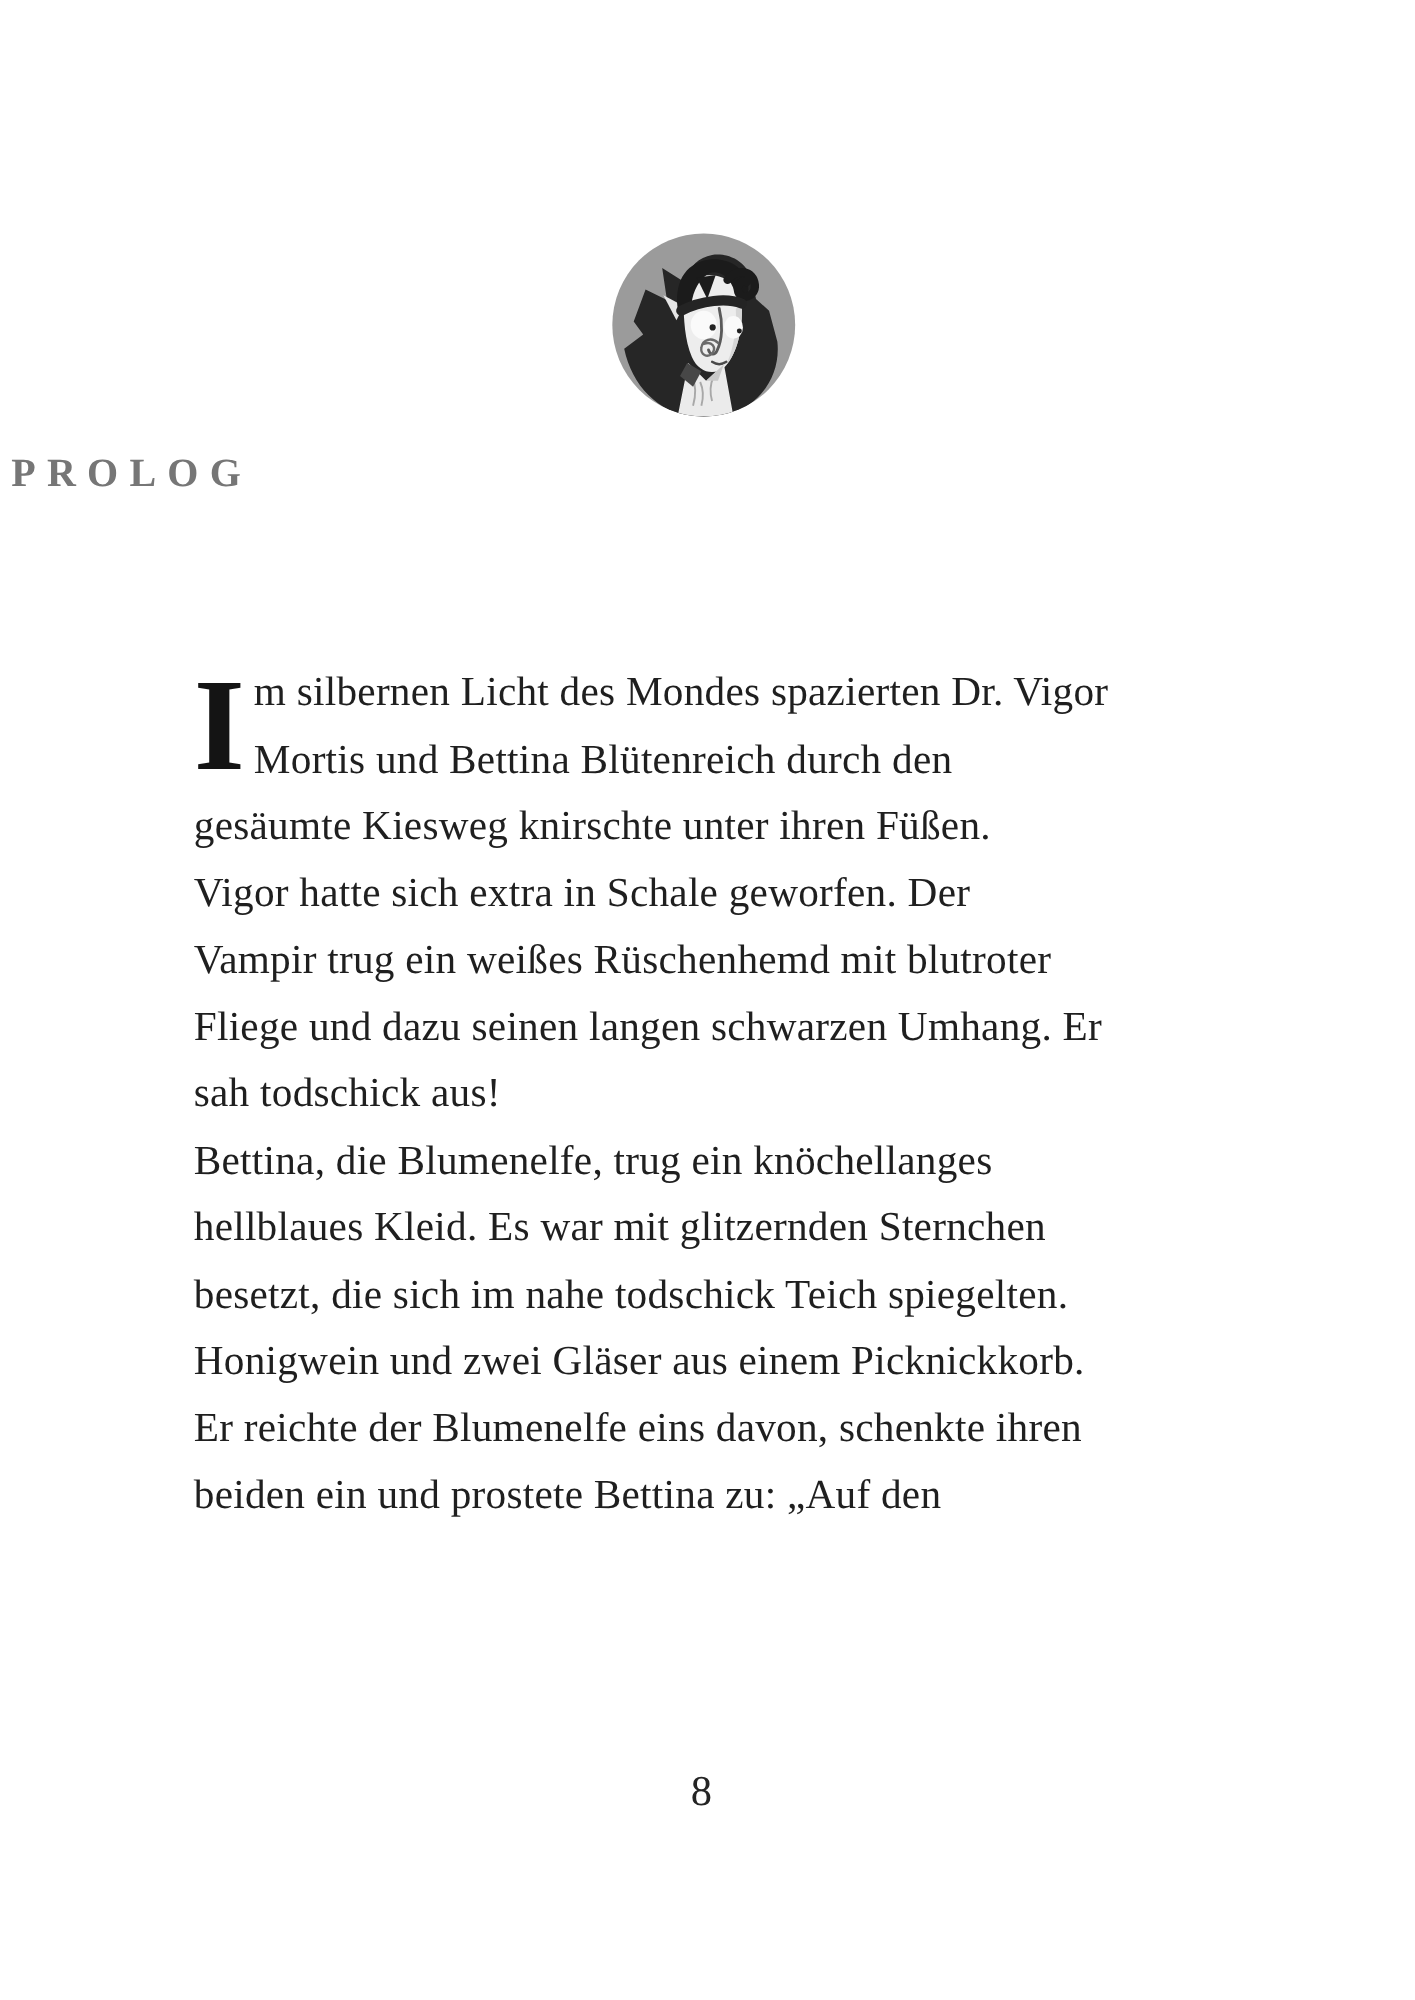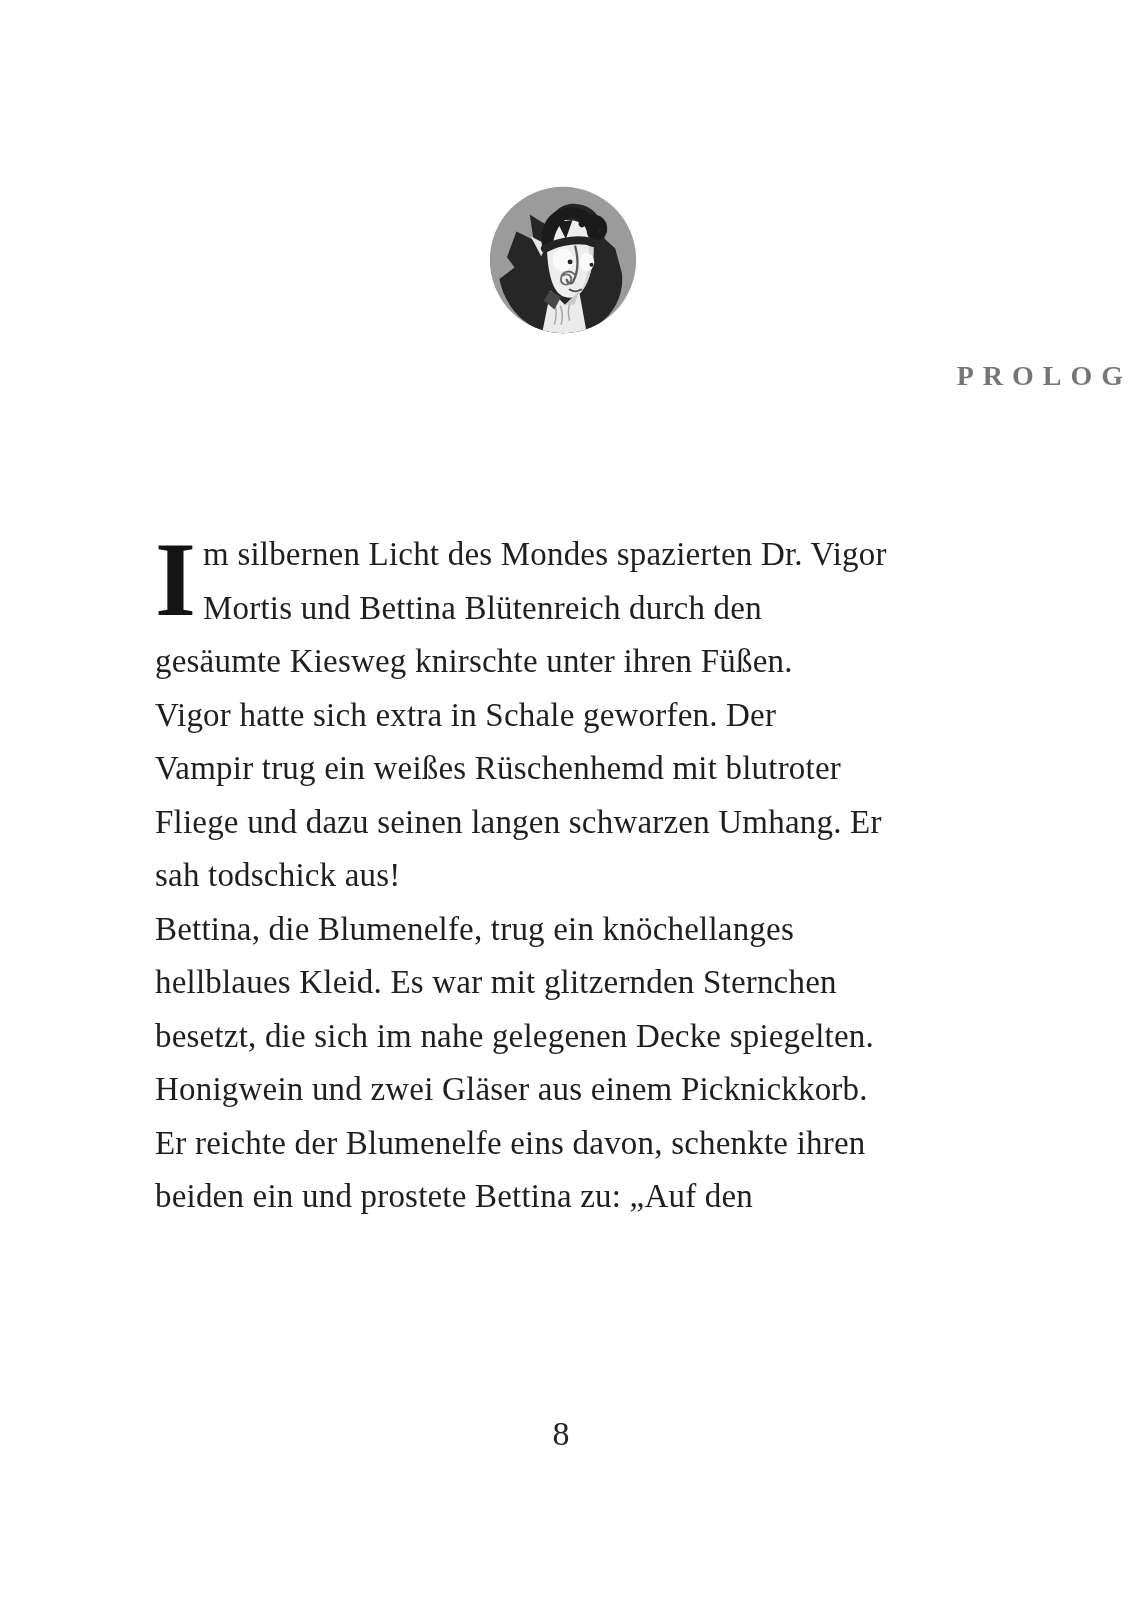--- a/index.html
+++ b/index.html
@@ -17,22 +17,22 @@
   .illu {
     position: absolute;
     left: 487px; top: 184px;
     width: 152px; height: 152px;
     margin: 0;
   }
   .heading {
     position: absolute;
     left: 0; top: 360px; width: 1132px;
     margin: 0;
-    text-align: right;
-    font-size: 28px;
+    text-align: left;
+    font-size: 32px;
     font-weight: bold;
     letter-spacing: 9px;
     text-indent: 9px;
     color: #767676;
     font-family: "Liberation Serif", "DejaVu Serif", serif;
   }
   .bodytext {
     position: absolute;
     left: 155px; top: 528px;
     width: 830px;
@@ -122,21 +122,21 @@
     <span class="dropcap">I</span>
     <div class="line">m silbernen Licht des Mondes spazierten Dr. Vigor</div>
     <div class="line">Mortis und Bettina Blütenreich durch den</div>
     <div class="line">gesäumte Kiesweg knirschte unter ihren Füßen.</div>
     <div class="line">Vigor hatte sich extra in Schale geworfen. Der</div>
     <div class="line">Vampir trug ein weißes Rüschenhemd mit blutroter</div>
     <div class="line">Fliege und dazu seinen langen schwarzen Umhang. Er</div>
     <div class="line">sah todschick aus!</div>
     <div class="line">Bettina, die Blumenelfe, trug ein knöchellanges</div>
     <div class="line">hellblaues Kleid. Es war mit glitzernden Sternchen</div>
-    <div class="line">besetzt, die sich im nahe gelegenen Decke spiegelten.</div>
+    <div class="line">besetzt, die sich im nahe todschick Teich spiegelten.</div>
     <div class="line">Honigwein und zwei Gläser aus einem Picknickkorb.</div>
     <div class="line">Er reichte der Blumenelfe eins davon, schenkte ihren</div>
     <div class="line">beiden ein und prostete Bettina zu: „Auf den</div>
   </section>
 
   <footer class="pagenum">8</footer>
 
 </main>
 
 </body></html>

